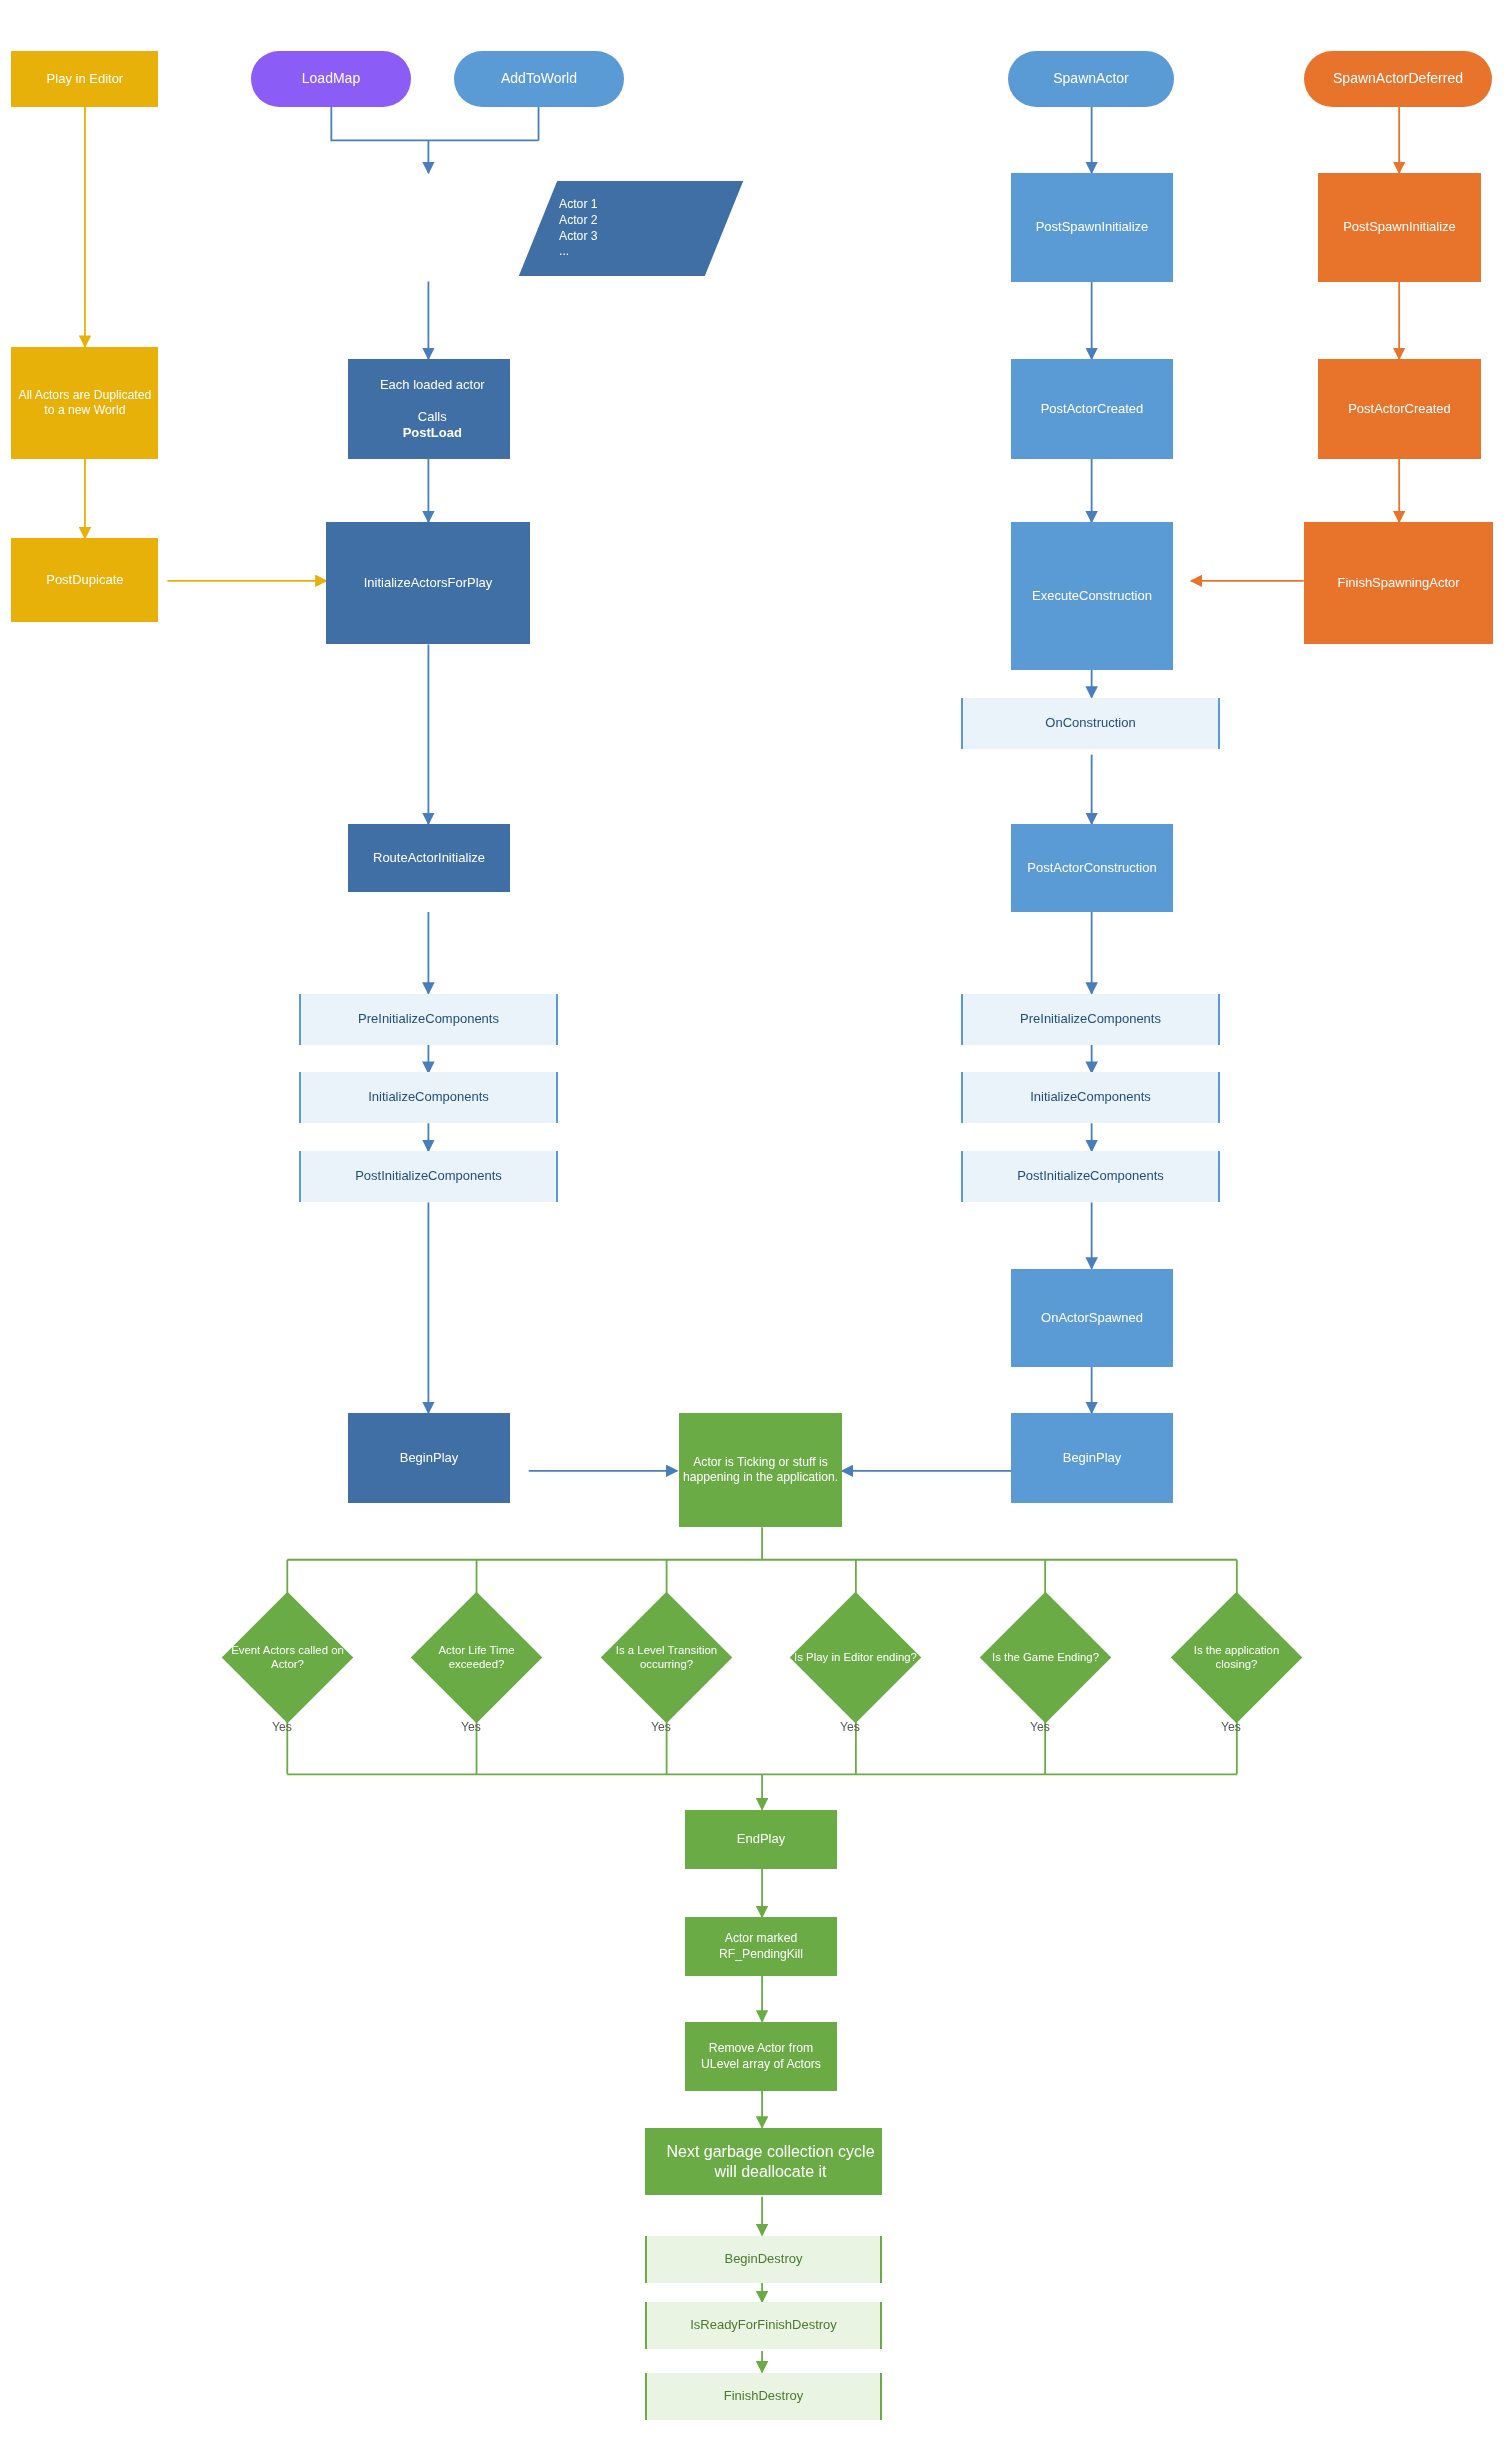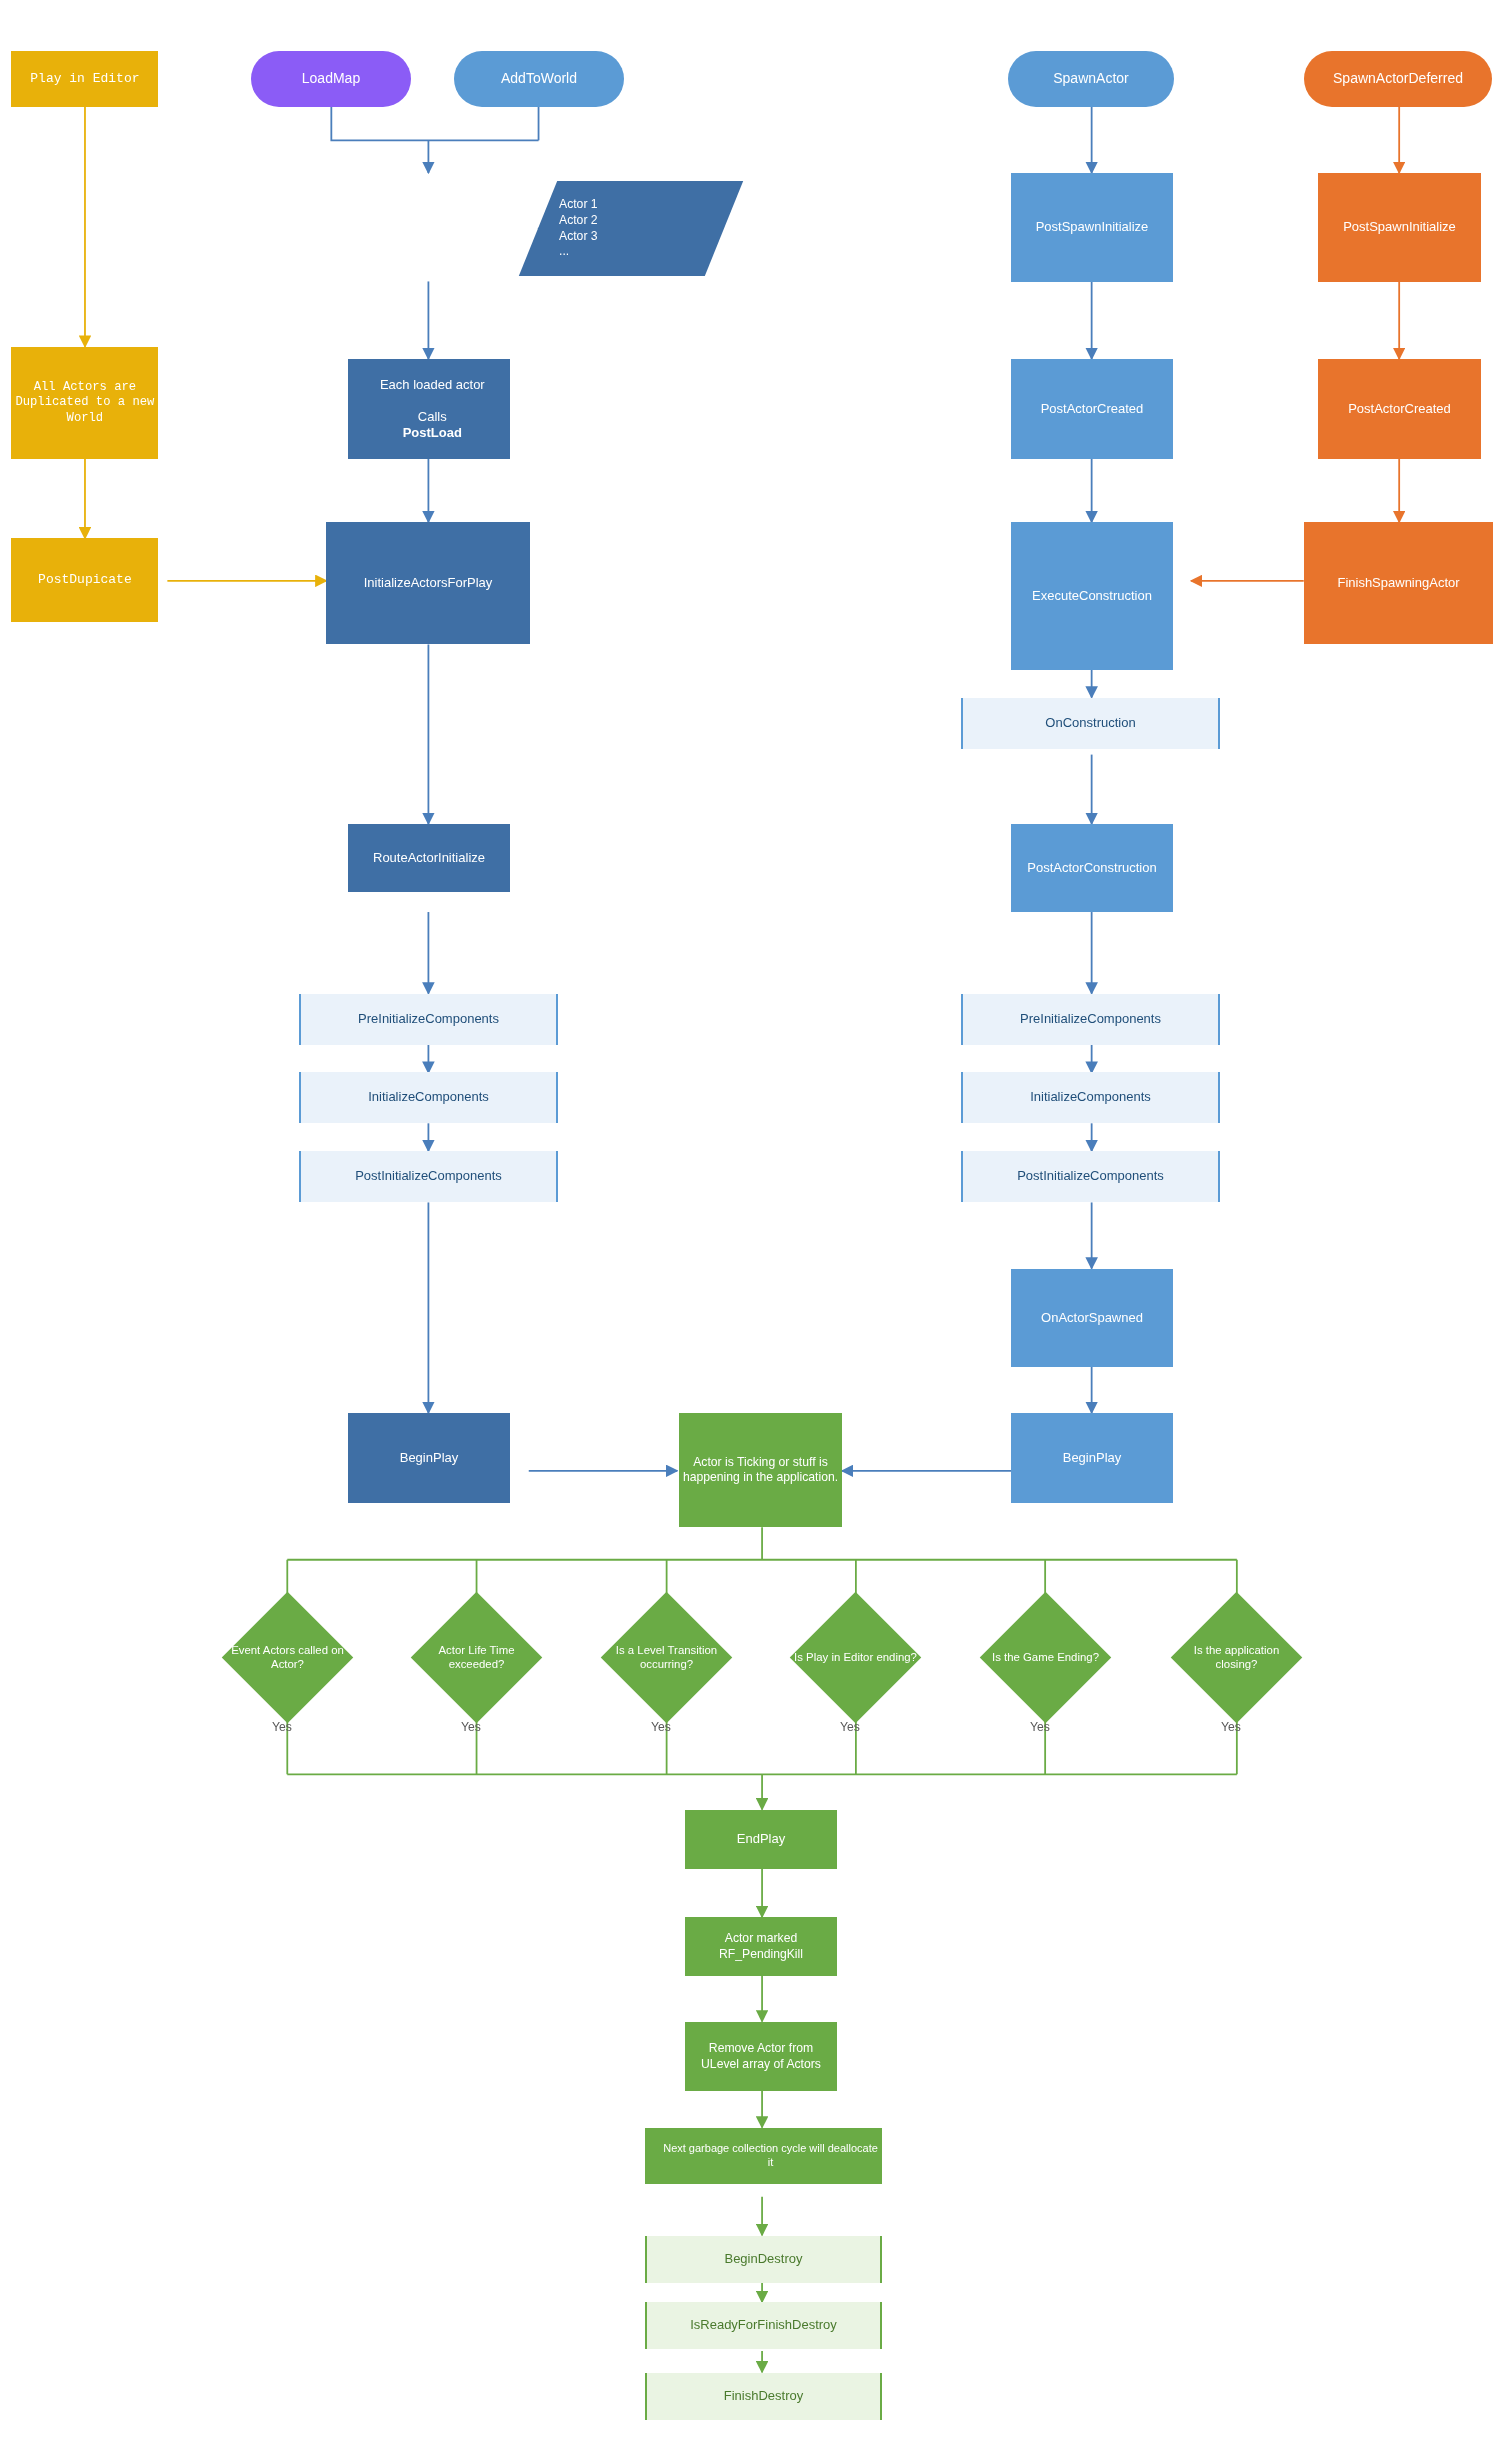--- a/index.html
+++ b/index.html
@@ -7,21 +7,21 @@
   #stage{position:relative;width:1507px;height:2462px;overflow:hidden;background:#fff;}
   .node{position:absolute;box-sizing:border-box;display:flex;align-items:center;justify-content:center;text-align:center;color:#ffffff;line-height:1.25;}
   .node span{display:block;width:100%;padding:0 3.3px;}
   
   .pill{border-radius:815px;}
   .rect{border-radius:0;}
   .blue-dark{background:#3f6fa5;}
   .blue-mid{background:#8b5cf6;}
   .blue-light{background:#5b9bd5;}
   .blue-pale{background:#eaf2fa;color:#1f4e79;border-left:2.4px solid #5b9bd5;border-right:2.4px solid #5b9bd5;}
-  .yellow{background:#e8b10a;font-family:Liberation Mono, monospace;}
+  .yellow{background:#e8b10a;}
   .orange{background:#e8742c;}
   .green{background:#6aab45;text-align:center;}
   .green-pale{background:#eaf4e3;color:#4a7a2d;border-left:2.4px solid #6aab45;border-right:2.4px solid #6aab45;}
   .diamond-wrap{position:absolute;}
   .diamond-shape{position:absolute;inset:0;background:#6aab45;transform:rotate(45deg);}
   .diamond-label{position:absolute;inset:0;display:flex;align-items:center;justify-content:center;text-align:center;color:#fff;line-height:1.2;padding:0 4.9px;box-sizing:border-box;}
   .para{position:absolute;color:#fff;}
   .para .skew{position:absolute;inset:0;background:#3f6fa5;transform:skewX(-22deg);}
   .para .ptxt{position:absolute;inset:0;display:flex;flex-direction:column;align-items:flex-start;justify-content:center;padding-left:21px;box-sizing:border-box;line-height:1.3;}
   .yeslabel{position:absolute;color:#595959;font-size:12.2px;}
@@ -281,21 +281,21 @@
 
   <div class="node rect green" style="left:685px;top:1810px;width:152px;height:59px;font-size:13px;">
     <span>EndPlay</span>
   </div>
   <div class="node rect green" style="left:685px;top:1917px;width:152px;height:59px;font-size:12.2px;">
     <span>Actor marked RF_PendingKill</span>
   </div>
   <div class="node rect green" style="left:685px;top:2022px;width:152px;height:69px;font-size:12.2px;">
     <span>Remove Actor from ULevel array of Actors</span>
   </div>
-  <div class="node rect green" style="left:645px;top:2128px;width:237px;height:56px;font-size:11px;padding-left:14px;">
+  <div class="node rect green" style="left:645px;top:2128px;width:237px;height:67px;font-size:16px;padding-left:14px;">
     <span>Next garbage collection cycle will deallocate it</span>
   </div>
   <div class="node rect green-pale" style="left:645px;top:2236px;width:237px;height:47px;font-size:13px;">
     <span>BeginDestroy</span>
   </div>
   <div class="node rect green-pale" style="left:645px;top:2302px;width:237px;height:47px;font-size:13px;">
     <span>IsReadyForFinishDestroy</span>
   </div>
   <div class="node rect green-pale" style="left:645px;top:2373px;width:237px;height:47px;font-size:13px;">
     <span>FinishDestroy</span>

